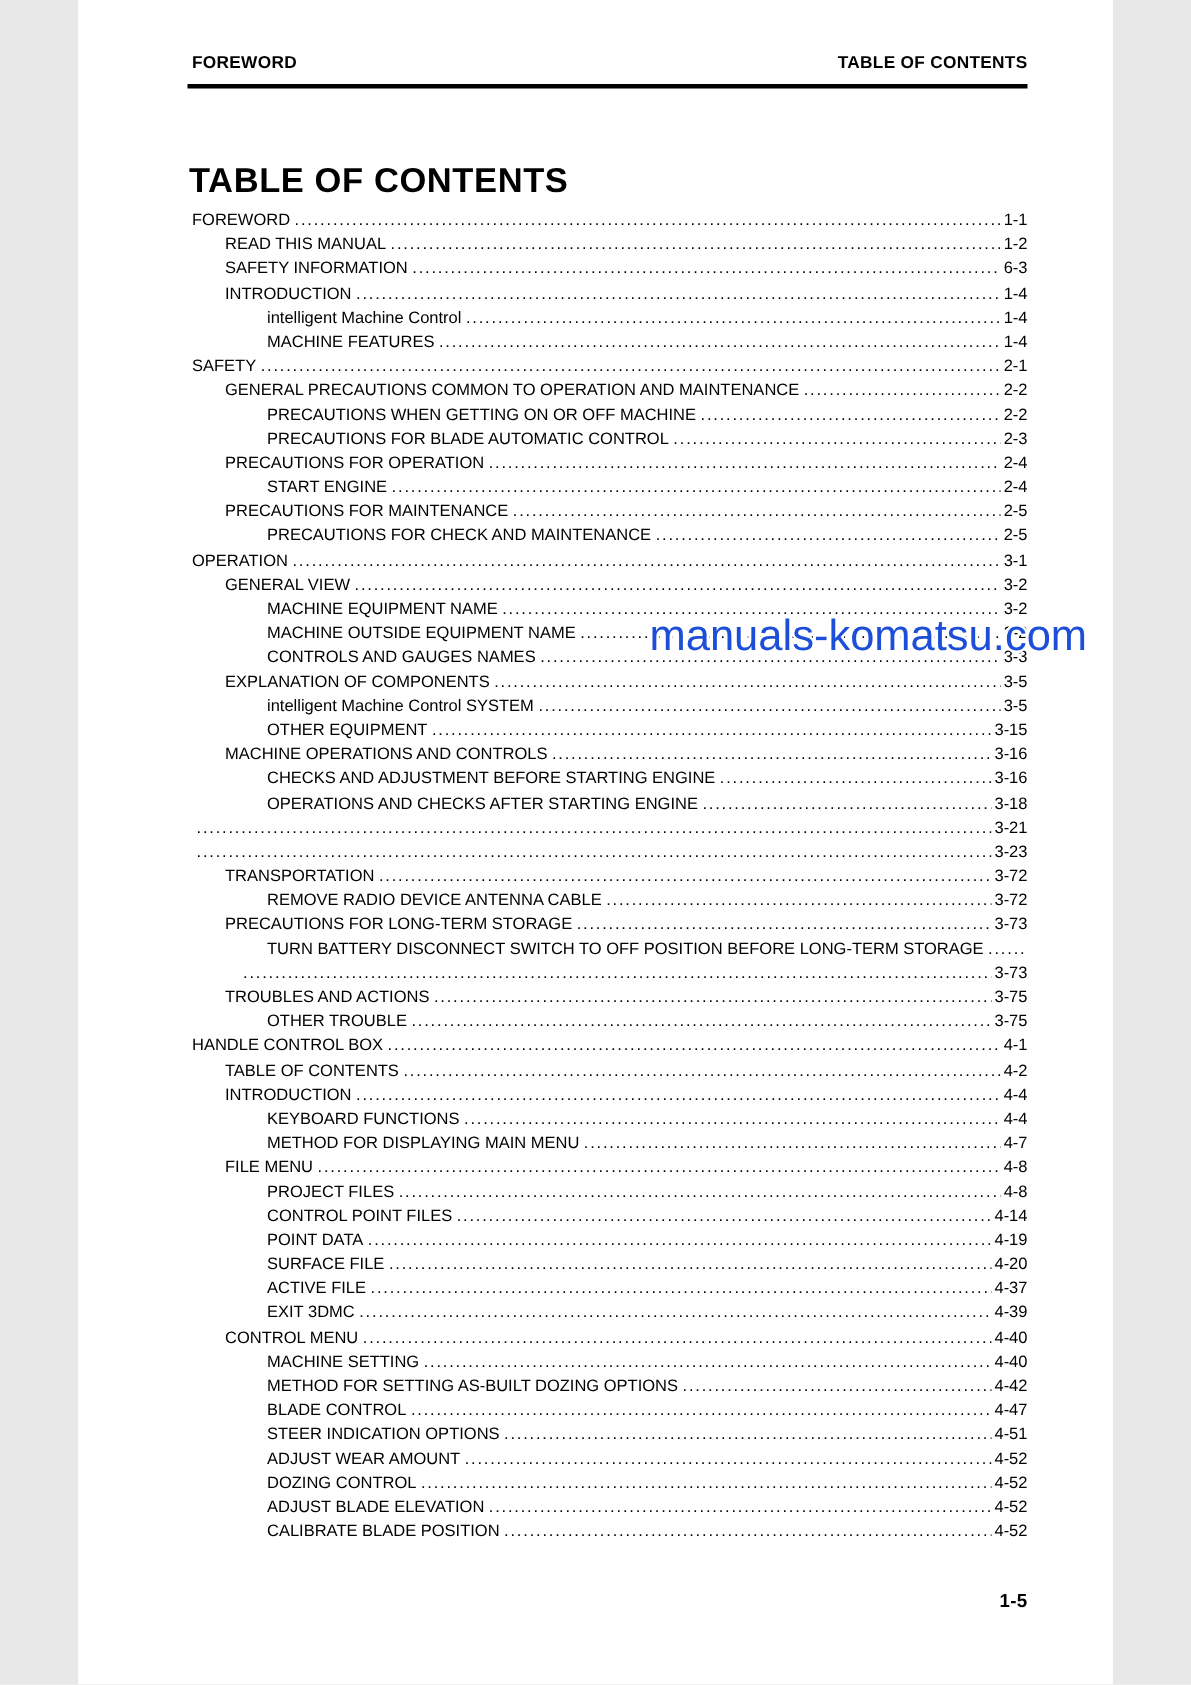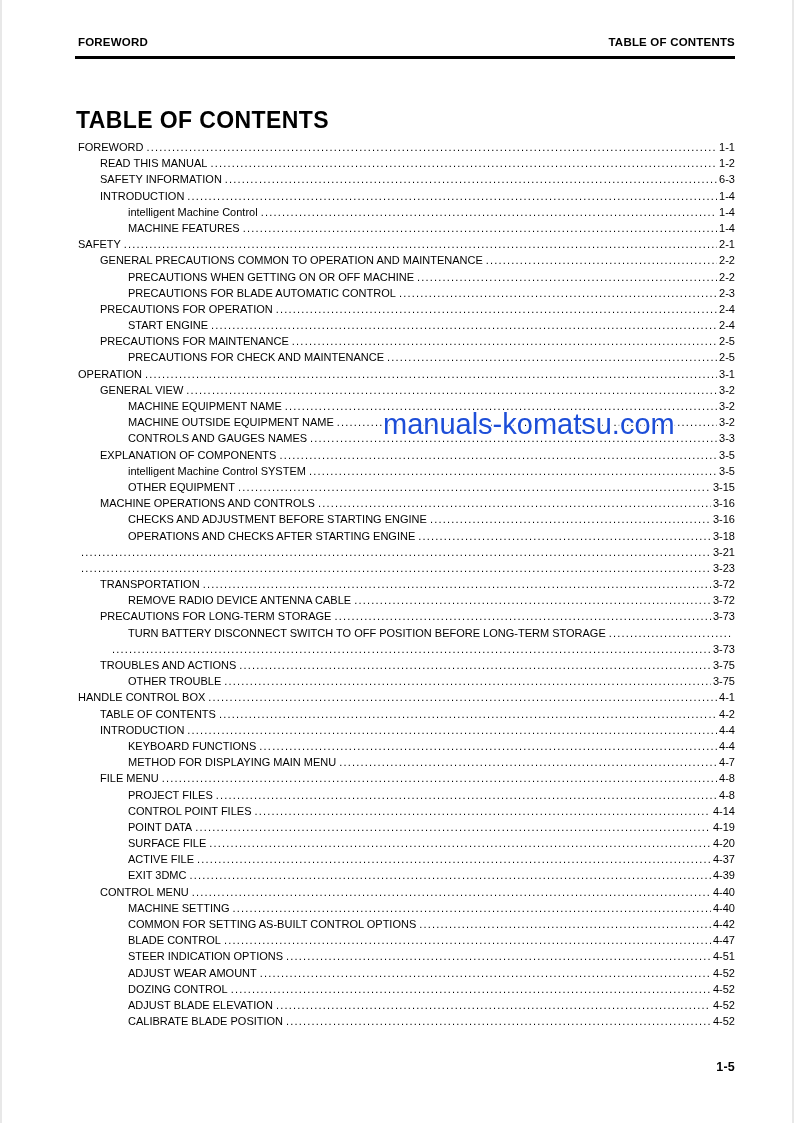--- a/index.html
+++ b/index.html
@@ -1,17 +1,17 @@
 <!DOCTYPE html>
 <html><head>
 <meta charset="utf-8">
 <style>
   html,body { margin:0; padding:0; background:#e8e8e8; }
   .page {
-    position:relative; width:790px; height:1123px; margin:0 auto;
+    position:relative; width:690px; height:1123px; margin:0 auto;
     background:#ffffff; overflow:hidden;
     font-family:"Liberation Sans", sans-serif; color:#000;
   }
   .running-header {
     position:absolute; top:36px; left:76px; right:57px;
     display:flex; justify-content:space-between; align-items:baseline;
     font-size:11.5px; font-weight:bold; letter-spacing:0.2px;
   }
   .header-rule {
     position:absolute; top:56px; left:73px; right:57px; height:3px; background:#000;
@@ -299,21 +299,21 @@
         <span class="label">CONTROL MENU</span>
         <span class="dots"></span>
         <span class="pagenum">4-40</span>
       </div>
       <div class="toc-row level-2">
         <span class="label">MACHINE SETTING</span>
         <span class="dots"></span>
         <span class="pagenum">4-40</span>
       </div>
       <div class="toc-row level-2">
-        <span class="label">COMMON FOR SETTING AS-BUILT CONTROL OPTIONS</span>
+        <span class="label">METHOD FOR SETTING AS-BUILT DOZING OPTIONS</span>
         <span class="dots"></span>
         <span class="pagenum">4-42</span>
       </div>
       <div class="toc-row level-2">
         <span class="label">BLADE CONTROL</span>
         <span class="dots"></span>
         <span class="pagenum">4-47</span>
       </div>
       <div class="toc-row level-2">
         <span class="label">STEER INDICATION OPTIONS</span>

